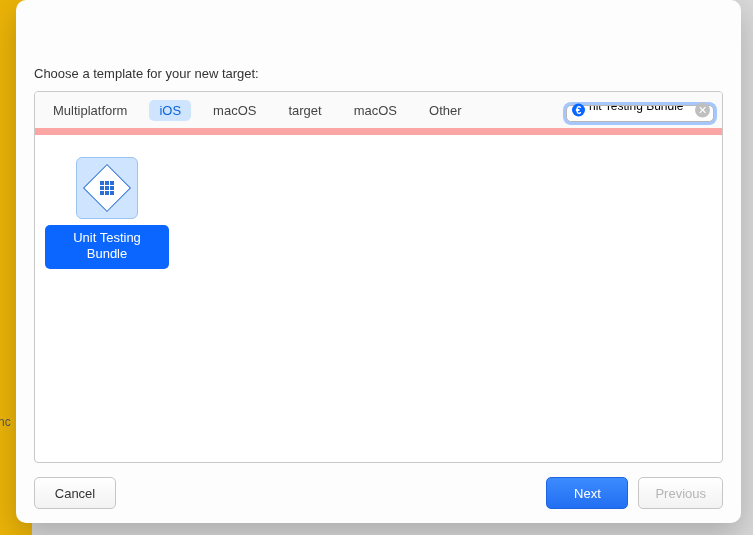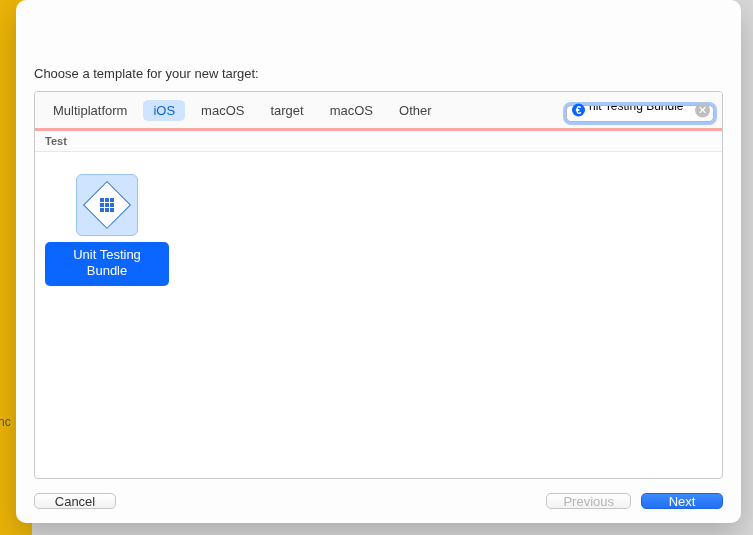--- a/index.html
+++ b/index.html
@@ -35,23 +35,23 @@
       border: 1px solid #c8c8c8;
       border-radius: 4px;
       display: flex;
       flex-direction: column;
       overflow: hidden;
       background: #fff;
     }
     .tabbar {
       display: flex;
       align-items: center;
-      gap: 6px;
+      gap: 12px;
       padding: 6px 8px;
-      border-bottom: 3px solid #fca5a5;
+      border-bottom: 7px solid #fca5a5;
       background: #fafafa;
     }
     .tab {
       padding: 3px 10px;
       border-radius: 5px;
       font-size: 13px;
       color: #444;
       cursor: default;
     }
     .tab.active {
@@ -168,21 +168,21 @@
       width: 100%;
     }
     .footer {
       display: flex;
       align-items: center;
       gap: 10px;
       padding-top: 14px;
     }
     .spacer { flex: 1; }
     .btn {
-      height: 16px;
+      height: 32px;
       min-width: 82px;
       padding: 0 16px;
       border: 1px solid #c6c6c6;
       background: linear-gradient(#ffffff,#f2f2f2);
       border-radius: 5px;
       font-size: 13px;
       color: #333;
       cursor: default;
     }
     .btn.disabled {
@@ -225,21 +225,20 @@
       <div class="tab">macOS</div>
       <div class="tab">Other</div>
 
       <div class="searchwrap">
         <div class="badge">€</div>
         <input class="searchinput" type="text" value="nit Testing Bundle" style="">
         <div class="clear">✕</div>
       </div>
     </div>
 
-    <div class="section-head">Test</div>
 
     <div class="grid">
       <div class="template">
         <div class="iconbox">
           <div class="diamond">
             <div class="innergrid">
               <span></span>
                 <span></span>
                 <span></span>
               <span></span>
@@ -252,16 +251,16 @@
           </div>
         </div>
         <div class="label">Unit Testing<br>Bundle</div>
       </div>
     </div>
   </div>
 
   <div class="footer">
     <button class="btn">Cancel</button>
     <div class="spacer"></div>
+    <button class="btn primary">Next</button>
     <button class="btn disabled">Previous</button>
-    <button class="btn primary">Next</button>
   </div>
 </div>
 
 </body></html>

